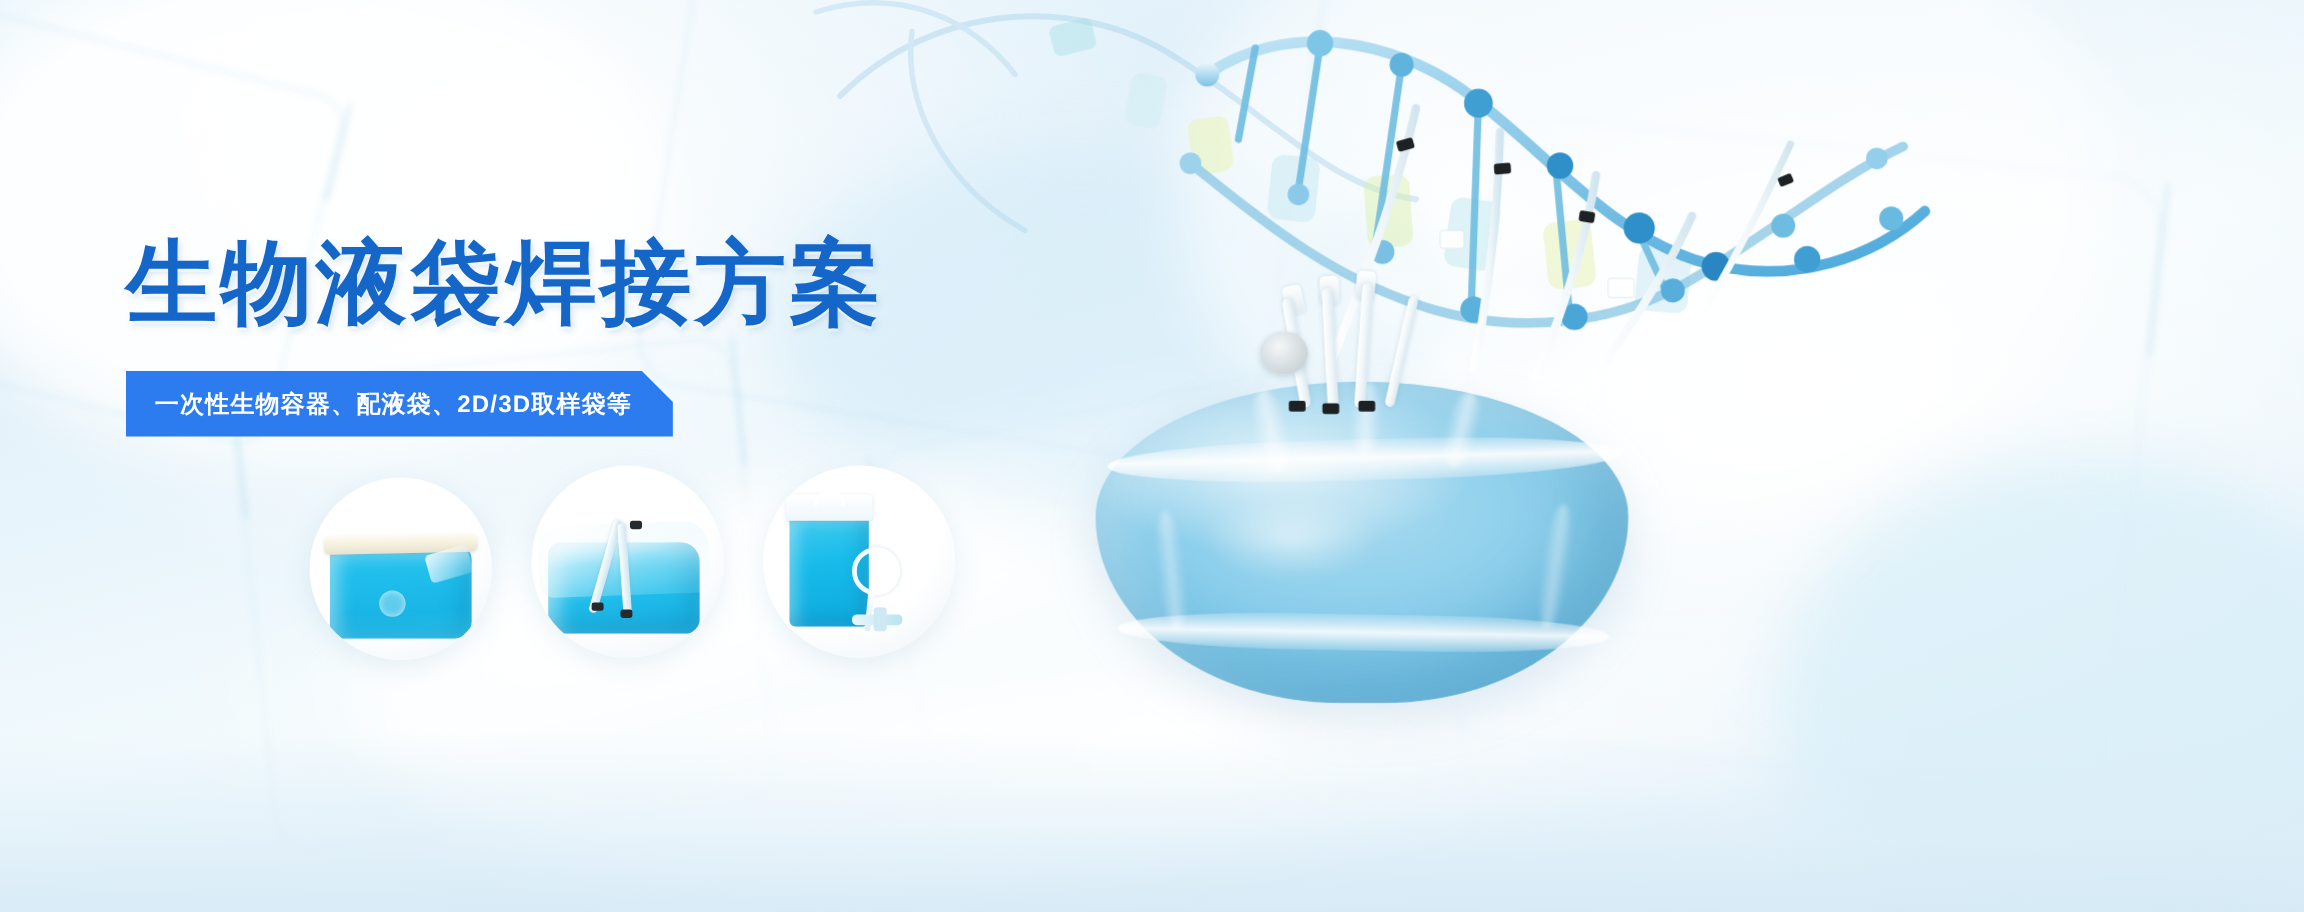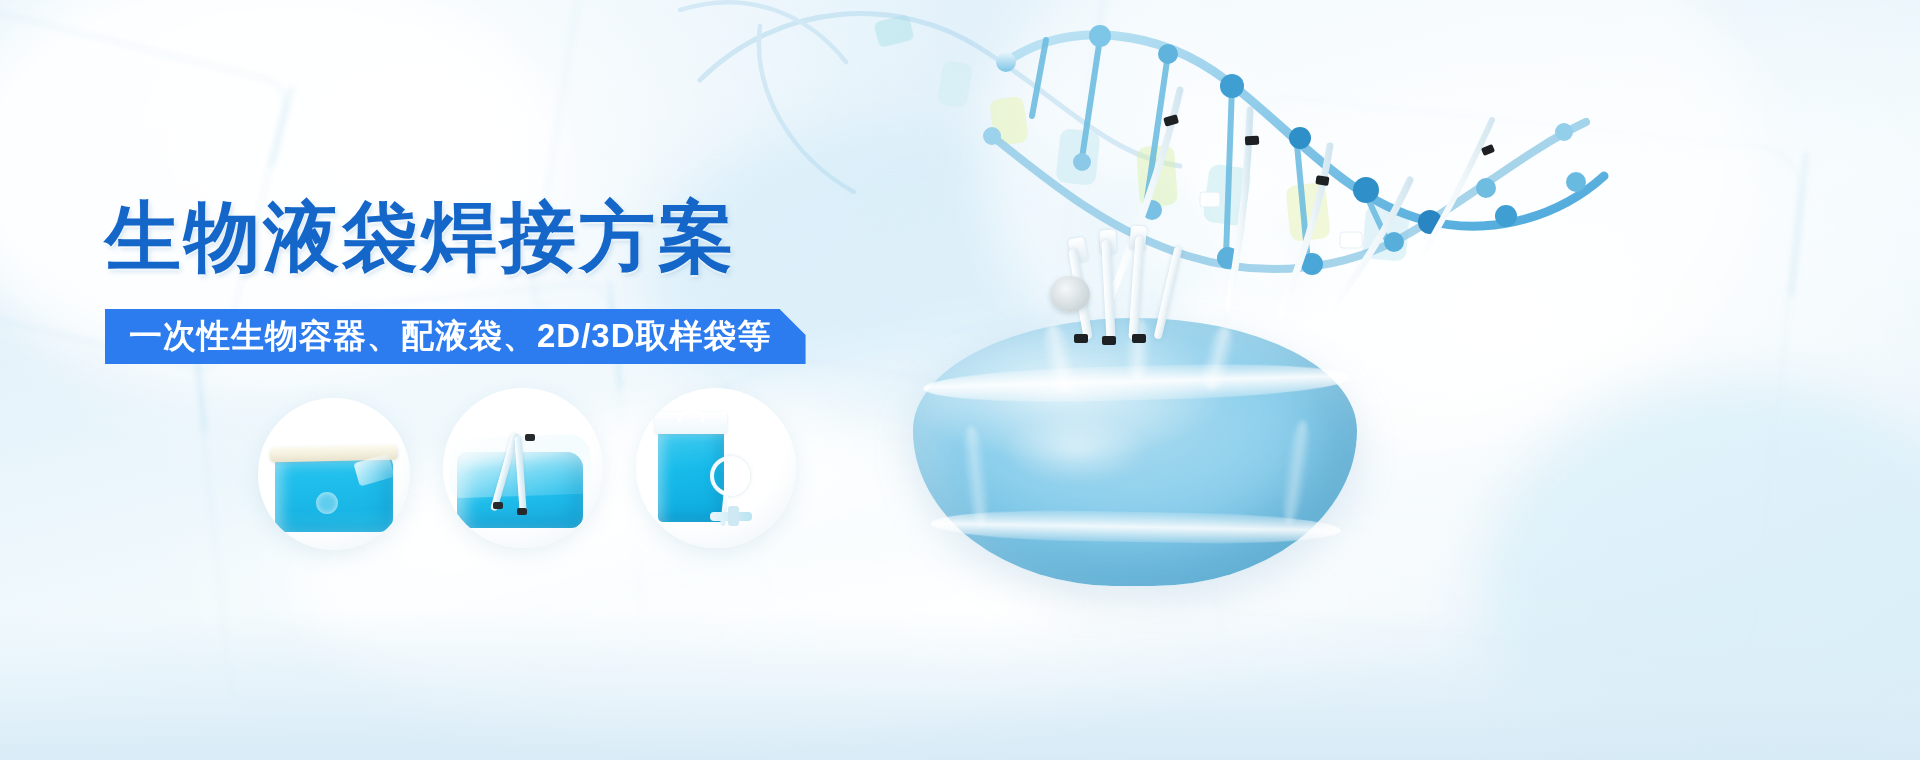--- a/index.html
+++ b/index.html
@@ -70,21 +70,21 @@
   .ribbon{
     position:relative; margin-top:34px; height:55px;
     display:inline-flex; align-items:center;
     padding:0 34px 0 24px;
     background:#2c7cf0;
     clip-path:polygon(0 0, calc(100% - 26px) 0, 100% 26px, 100% 100%, 0 100%);
     box-shadow:0 3px 10px rgba(41,110,200,.22);
   }
   .ribbon-text{
     font-family:"Liberation Sans","DejaVu Sans",sans-serif;
-    font-size:33px; font-weight:700; color:#ffffff; letter-spacing:1px; white-space:nowrap;
+    font-size:20px; font-weight:700; color:#ffffff; letter-spacing:1px; white-space:nowrap;
   }
 
   
   .circles{ position:absolute; left:258px; top:388px; z-index:35; }
   .circle{
     position:absolute; border-radius:50%; overflow:hidden;
     background:radial-gradient(circle at 38% 30%, #ffffff 0%, #ffffff 58%, #f3f8fb 82%, #e9f2f8 100%);
     box-shadow:0 6px 22px rgba(130,175,205,.18);
   }
   .c1{ left:0px;   top:10px; width:152px; height:152px; }

